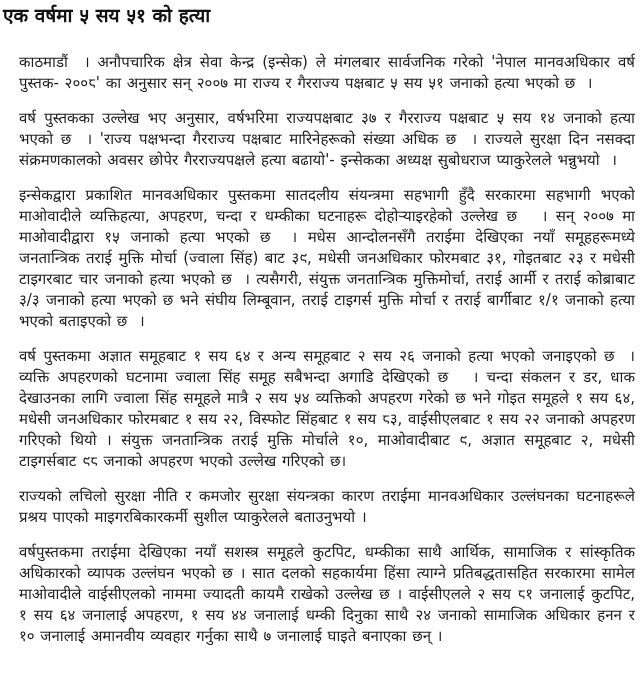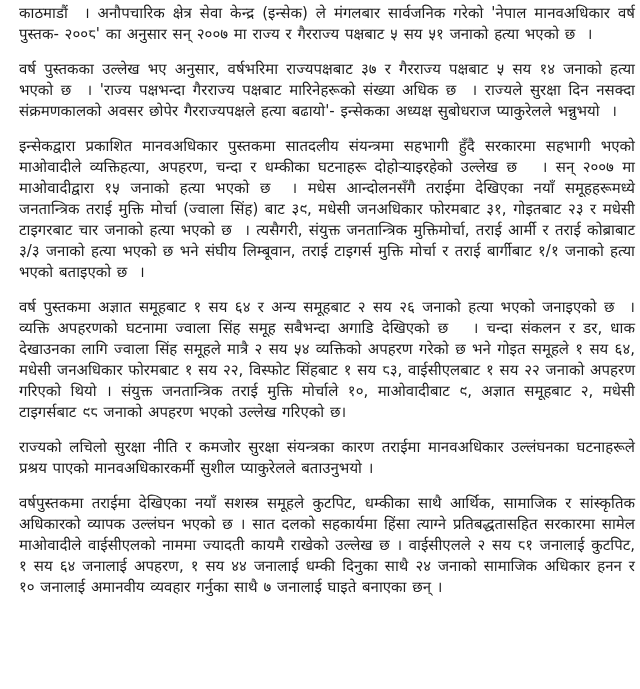--- a/index.html
+++ b/index.html
@@ -29,25 +29,26 @@
     line-height: 21px;
     text-align: justify;
     margin: 0 0 14px 16px;
     word-spacing: 1px;
   }
 </style>
 </head>
 <body>
 
 <div class="article">
+  <h1 class="headline">एक वर्षमा ५ सय ५१ को हत्या</h1>
 
   <p class="para">काठमाडौं &nbsp;। अनौपचारिक क्षेत्र सेवा केन्द्र (इन्सेक) ले मंगलबार सार्वजनिक गरेको 'नेपाल मानवअधिकार वर्ष पुस्तक- २००८' का अनुसार सन् २००७ मा राज्य र गैरराज्य पक्षबाट ५ सय ५१ जनाको हत्या भएको छ &nbsp;।</p>
 
   <p class="para">वर्ष पुस्तकका उल्लेख भए अनुसार, वर्षभरिमा राज्यपक्षबाट ३७ र गैरराज्य पक्षबाट ५ सय १४ जनाको हत्या भएको छ &nbsp;। 'राज्य पक्षभन्दा गैरराज्य पक्षबाट मारिनेहरूको संख्या अधिक छ &nbsp;। राज्यले सुरक्षा दिन नसक्दा संक्रमणकालको अवसर छोपेर गैरराज्यपक्षले हत्या बढायो'- इन्सेकका अध्यक्ष सुबोधराज प्याकुरेलले भन्नुभयो &nbsp;।</p>
 
   <p class="para">इन्सेकद्वारा प्रकाशित मानवअधिकार पुस्तकमा सातदलीय संयन्त्रमा सहभागी हुँदै सरकारमा सहभागी भएको माओवादीले व्यक्तिहत्या, अपहरण, चन्दा र धम्कीका घटनाहरू दोहोर्‍याइरहेको उल्लेख छ &nbsp;&nbsp;। सन् २००७ मा माओवादीद्वारा १५ जनाको हत्या भएको छ &nbsp;। मधेस आन्दोलनसँगै तराईमा देखिएका नयाँ समूहहरूमध्ये जनतान्त्रिक तराई मुक्ति मोर्चा (ज्वाला सिंह) बाट ३९, मधेसी जनअधिकार फोरमबाट ३१, गोइतबाट २३ र मधेसी टाइगरबाट चार जनाको हत्या भएको छ &nbsp;। त्यसैगरी, संयुक्त जनतान्त्रिक मुक्तिमोर्चा, तराई आर्मी र तराई कोब्राबाट ३/३ जनाको हत्या भएको छ भने संघीय लिम्बूवान, तराई टाइगर्स मुक्ति मोर्चा र तराई बार्गीबाट १/१ जनाको हत्या भएको बताइएको छ &nbsp;।</p>
 
   <p class="para">वर्ष पुस्तकमा अज्ञात समूहबाट १ सय ६४ र अन्य समूहबाट २ सय २६ जनाको हत्या भएको जनाइएको छ &nbsp;। व्यक्ति अपहरणको घटनामा ज्वाला सिंह समूह सबैभन्दा अगाडि देखिएको छ &nbsp;&nbsp;। चन्दा संकलन र डर, धाक देखाउनका लागि ज्वाला सिंह समूहले मात्रै २ सय ५४ व्यक्तिको अपहरण गरेको छ भने गोइत समूहले १ सय ६४, मधेसी जनअधिकार फोरमबाट १ सय २२, विस्फोट सिंहबाट १ सय ८३, वाईसीएलबाट १ सय २२ जनाको अपहरण गरिएको थियो । संयुक्त जनतान्त्रिक तराई मुक्ति मोर्चाले १०, माओवादीबाट ९, अज्ञात समूहबाट २, मधेसी टाइगर्सबाट ९८ जनाको अपहरण भएको उल्लेख गरिएको छ।</p>
 
-  <p class="para">राज्यको लचिलो सुरक्षा नीति र कमजोर सुरक्षा संयन्त्रका कारण तराईमा मानवअधिकार उल्लंघनका घटनाहरूले प्रश्रय पाएको मानवअधिकारकर्मी सुशील प्याकुरेलले बताउनुभयो ।</p>
+  <p class="para">राज्यको लचिलो सुरक्षा नीति र कमजोर सुरक्षा संयन्त्रका कारण तराईमा मानवअधिकार उल्लंघनका घटनाहरूले प्रश्रय पाएको माइगरबिकारकर्मी सुशील प्याकुरेलले बताउनुभयो ।</p>
 
   <p class="para">वर्षपुस्तकमा तराईमा देखिएका नयाँ सशस्त्र समूहले कुटपिट, धम्कीका साथै आर्थिक, सामाजिक र सांस्कृतिक अधिकारको व्यापक उल्लंघन भएको छ । सात दलको सहकार्यमा हिंसा त्याग्ने प्रतिबद्धतासहित सरकारमा सामेल माओवादीले वाईसीएलको नाममा ज्यादती कायमै राखेको उल्लेख छ । वाईसीएलले २ सय ८१ जनालाई कुटपिट, १ सय ६४ जनालाई अपहरण, १ सय ४४ जनालाई धम्की दिनुका साथै २४ जनाको सामाजिक अधिकार हनन र १० जनालाई अमानवीय व्यवहार गर्नुका साथै ७ जनालाई घाइते बनाएका छन् ।</p>
 </div>
 
 </body></html>

